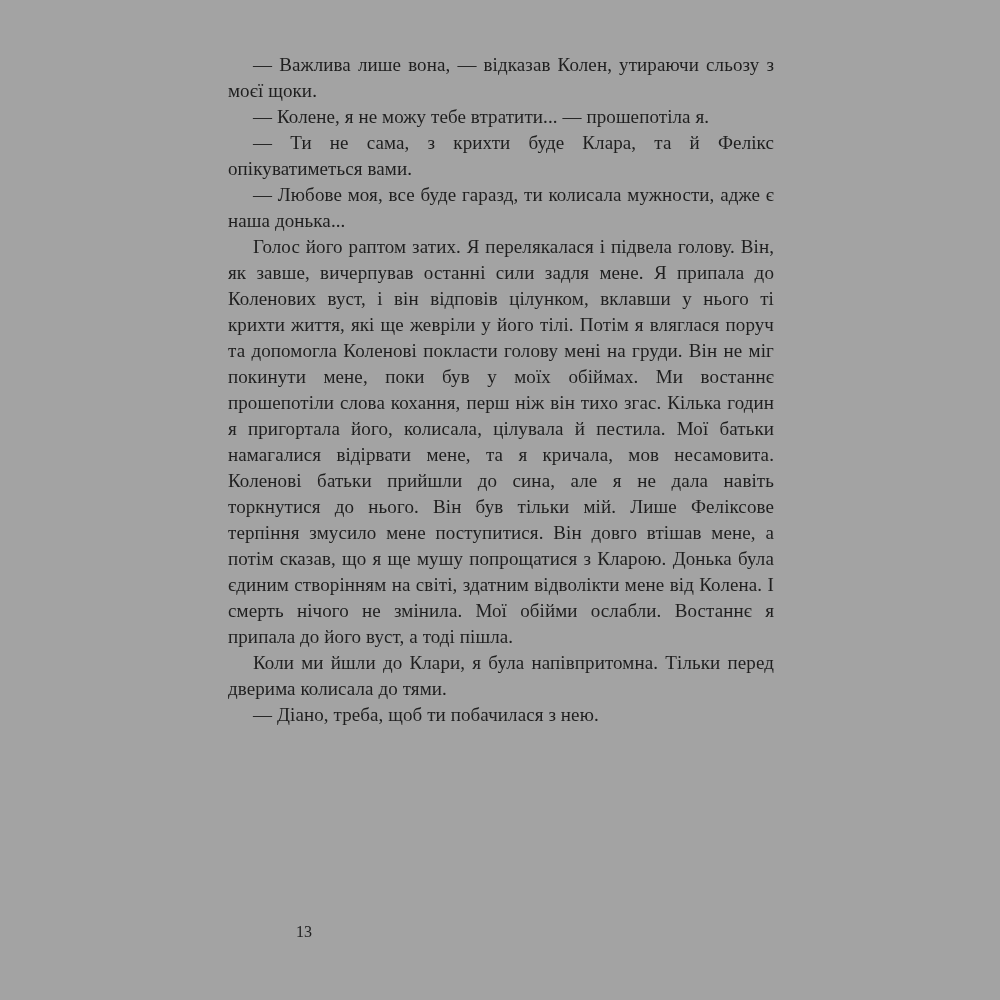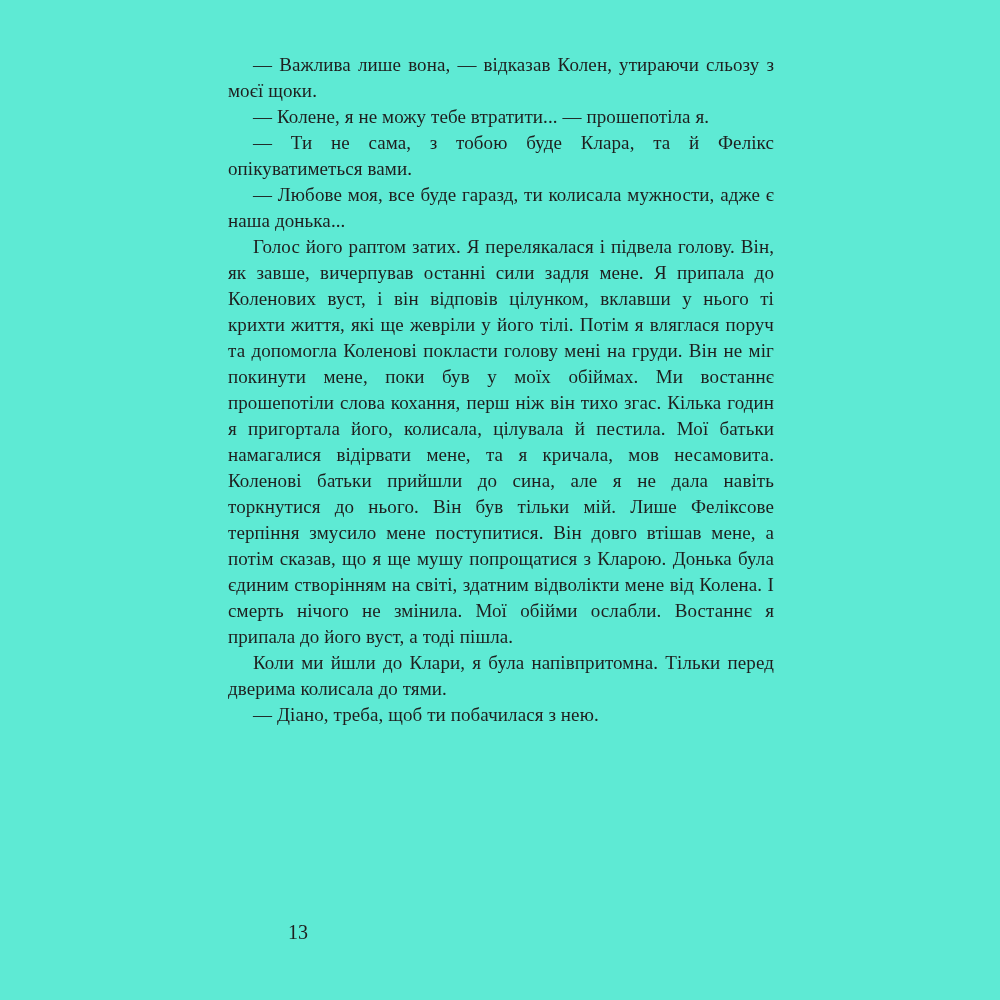--- a/index.html
+++ b/index.html
@@ -10,55 +10,55 @@
     width: 1000px;
     height: 1000px;
     background: #ffffff;
     font-family: "Liberation Serif", "DejaVu Serif", serif;
     color: #1f1f1f;
   }
   .page {
     position: relative;
     width: 1000px;
     height: 1000px;
-    background: #5eead4;
+    background: #a3a3a3;
     overflow: hidden;
   }
   .text-block {
     position: absolute;
     left: 228px;
     top: 52px;
     width: 546px;
     font-size: 19px;
     line-height: 26px;
     text-align: justify;
     letter-spacing: 0.1px;
   }
   .para {
     margin: 0;
     text-indent: 25px;
     hyphens: auto;
     -webkit-hyphens: auto;
   }
   .page-number {
     position: absolute;
-    left: 288px;
+    left: 296px;
     top: 922px;
-    font-size: 20px;
+    font-size: 16px;
     line-height: 20px;
     color: #1f1f1f;
   }
 </style>
 </head>
 <body>
 
 <div class="page">
   <div class="text-block">
     <p class="para">— Важлива лише вона, — відказав Колен, утираючи сльозу з моєї щоки.</p>
     <p class="para">— Колене, я не можу тебе втратити... — прошепотіла я.</p>
-    <p class="para">— Ти не сама, з тобою буде Клара, та й Фелікс опікуватиметься вами.</p>
+    <p class="para">— Ти не сама, з крихти буде Клара, та й Фелікс опікуватиметься вами.</p>
     <p class="para">— Любове моя, все буде гаразд, ти колисала мужности, адже є наша донька...</p>
     <p class="para">Голос його раптом затих. Я перелякалася і підвела голову. Він, як завше, вичерпував останні сили задля мене. Я припала до Коленових вуст, і він відповів цілунком, вклавши у нього ті крихти життя, які ще жевріли у його тілі. Потім я вляглася поруч та допомогла Коленові покласти голову мені на груди. Він не міг покинути мене, поки був у моїх обіймах. Ми востаннє прошепотіли слова кохання, перш ніж він тихо згас. Кілька годин я пригортала його, колисала, цілувала й пестила. Мої батьки намагалися відірвати мене, та я кричала, мов несамовита. Коленові батьки прийшли до сина, але я не дала навіть торкнутися до нього. Він був тільки мій. Лише Феліксове терпіння змусило мене поступитися. Він довго втішав мене, а потім сказав, що я ще мушу попрощатися з Кларою. Донька була єдиним створінням на світі, здатним відволікти мене від Колена. І смерть нічого не змінила. Мої обійми ослабли. Востаннє я припала до його вуст, а тоді пішла.</p>
     <p class="para">Коли ми йшли до Клари, я була напівпритомна. Тільки перед дверима колисала до тями.</p>
     <p class="para">— Діано, треба, щоб ти побачилася з нею.</p>
   </div>
   <div class="page-number">13</div>
 </div>
 
 </body></html>

